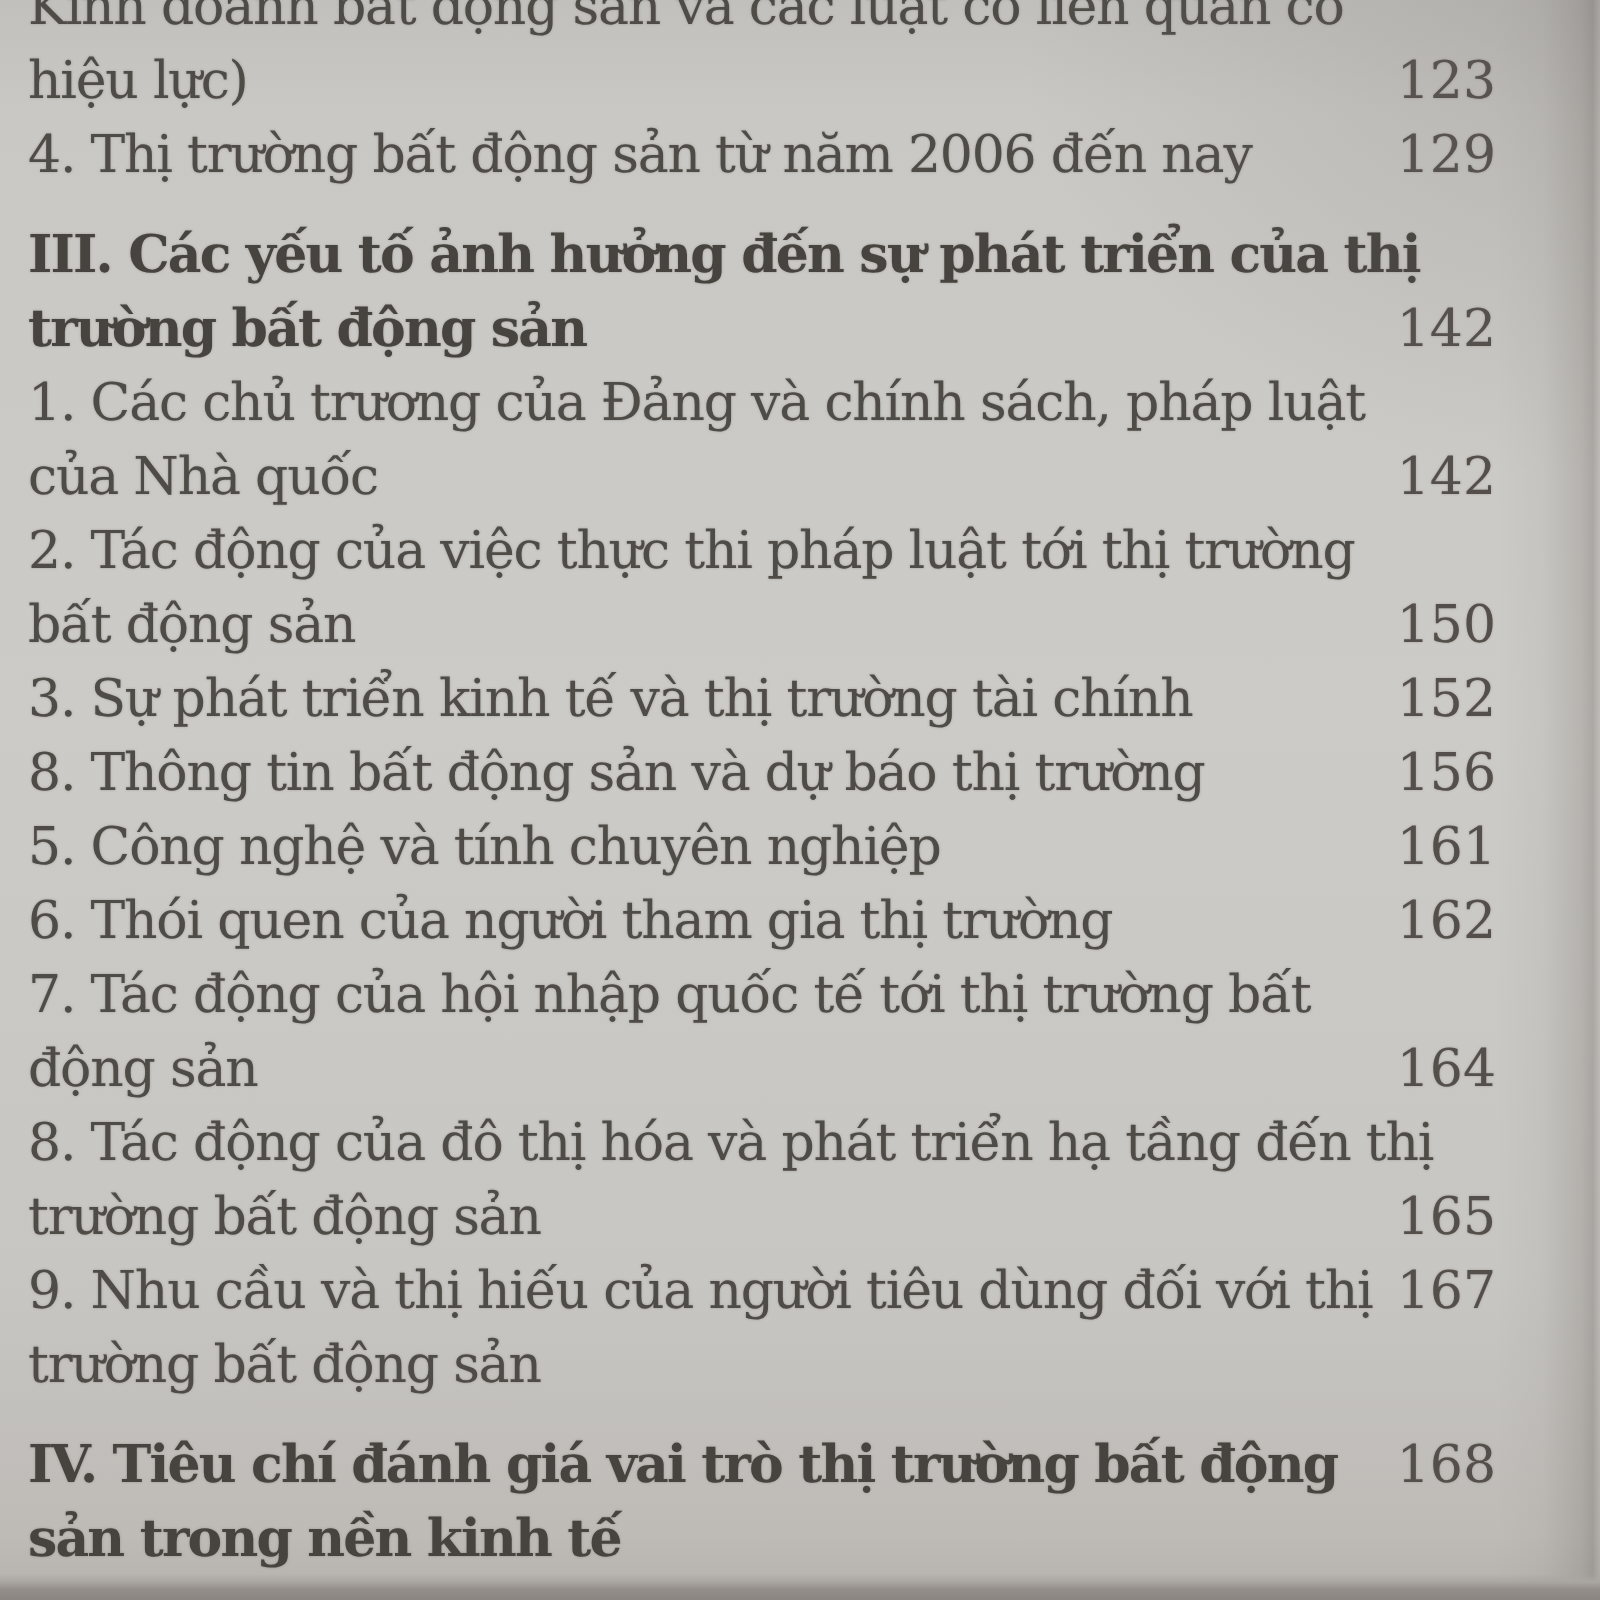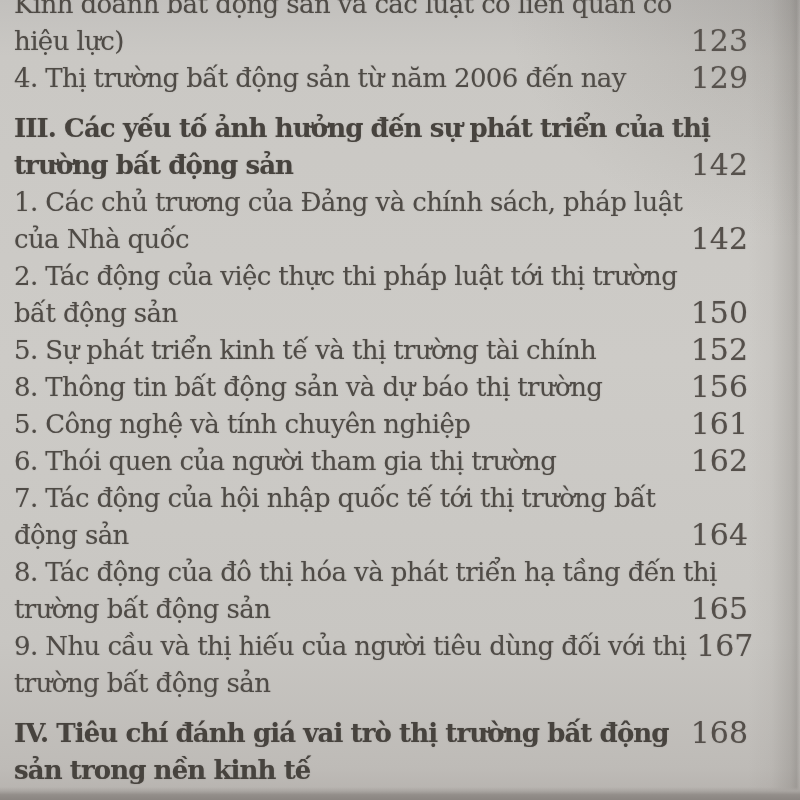--- a/index.html
+++ b/index.html
@@ -63,21 +63,21 @@
     align-items: center;
     height: 37px;
     white-space: nowrap;
   }
   .row .t {
     font-size: 26px;
     letter-spacing: -0.6px;
     text-shadow: 0 0 1.2px rgba(72,67,62,0.35);
   }
   .row .n {
-    font-size: 30px;
+    font-size: 26px;
     margin-left: 10px;
     color: #544f4a;
     text-shadow: 0 0 1.2px rgba(72,67,62,0.3);
   }
   .row.bold .t {
     font-weight: bold;
     letter-spacing: -0.9px;
     color: #47433e;
   }
   .row.gap {
@@ -120,21 +120,21 @@
     </div>
     <div class="row">
       <span class="t">2. Tác động của việc thực thi pháp luật tới thị trường</span>
       <span class="n"></span>
     </div>
     <div class="row">
       <span class="t">bất động sản</span>
       <span class="n">150</span>
     </div>
     <div class="row">
-      <span class="t">5. Sự phát triển kinh tế và thị trường tài chính</span>
+      <span class="t">3. Sự phát triển kinh tế và thị trường tài chính</span>
       <span class="n">152</span>
     </div>
     <div class="row">
       <span class="t">8. Thông tin bất động sản và dự báo thị trường</span>
       <span class="n">156</span>
     </div>
     <div class="row">
       <span class="t">5. Công nghệ và tính chuyên nghiệp</span>
       <span class="n">161</span>
     </div>

